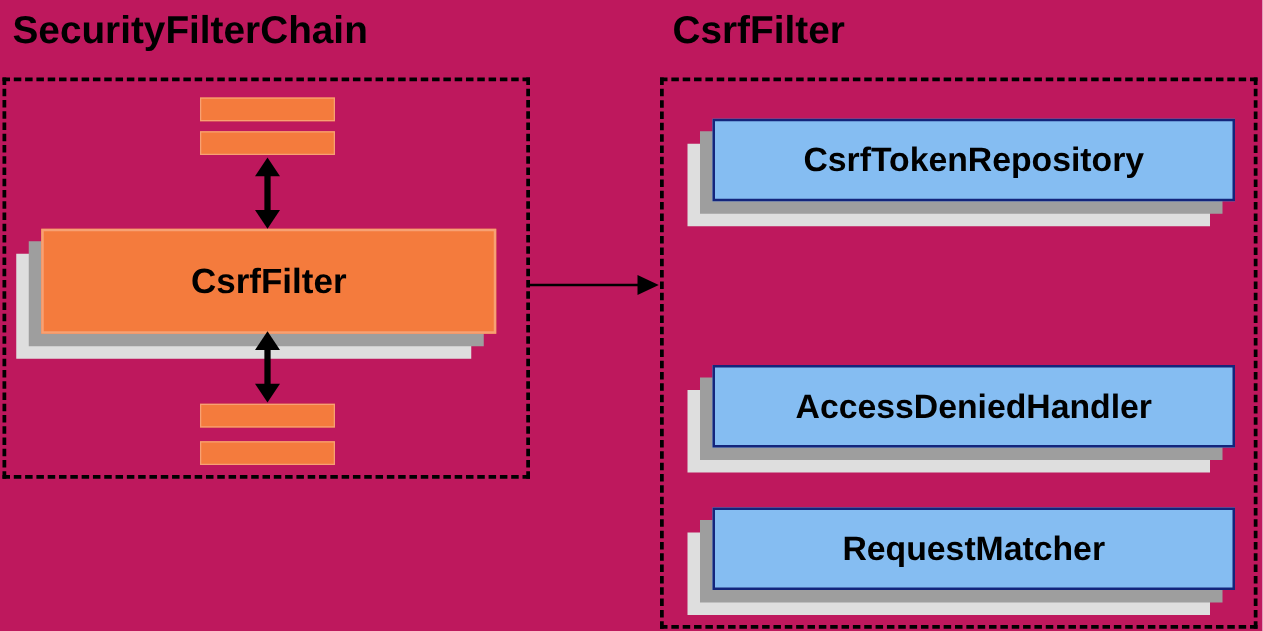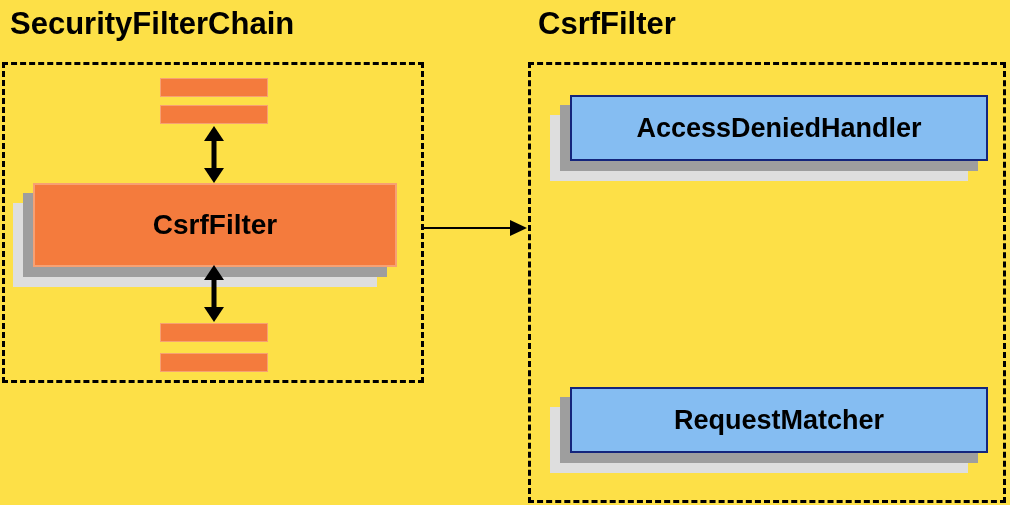--- a/index.html
+++ b/index.html
@@ -1,20 +1,20 @@
 <!DOCTYPE html>
 <html style="--orange-fill: #F47B3D; --orange-border: #F7A173; --blue-fill: #85BDF2; --blue-border: #14257C; --shadow-dark: #9E9E9E; --shadow-light: #DEDEDE; --arrow-black: #000000;"><head>
 <meta charset="utf-8">
 <style>
   html, body { margin: 0; padding: 0; background: #ffffff; }
   .canvas {
     position: relative;
     width: 1010px;
     height: 505px;
-    background: #fde047;
+    background: #be185d;
     font-family: "Liberation Sans", sans-serif;
     overflow: hidden;
   }
   .title {
     position: absolute;
     font-size: 31px;
     font-weight: bold;
     color: #000;
     white-space: nowrap;
   }
@@ -65,21 +65,21 @@
     background: var(--blue-fill, #85BDF2);
     border: 2px solid var(--blue-border, #14257C);
     box-shadow: -10px 10px 0 var(--shadow-dark, #9E9E9E),
                 -20px 20px 0 var(--shadow-light, #DEDEDE);
     display: flex; align-items: center; justify-content: center;
     font-size: 27px; font-weight: bold; color: #000;
   }
   .blue-1 { top: 95px; }
   .blue-2 { top: 193px; }
   .blue-3 { top: 292px; }
-  .blue-4 { top: 387px; }
+  .blue-4 { top: 406px; }
 
   .arrows {
     position: absolute;
     left: 0; top: 0;
     width: 1010px; height: 505px;
     pointer-events: none;
   }
   .arrow-shape { fill: var(--arrow-black, #000); }
   .arrow-line  { stroke: var(--arrow-black, #000); }
 </style>
@@ -99,20 +99,23 @@
   <div class="bar bar-1"></div>
   <div class="bar bar-2"></div>
   <div class="bar bar-3"></div>
   <div class="bar bar-4"></div>
 
   <div class="orange-box">
     <span>CsrfFilter</span>
   </div>
 
   <div class="blue-box blue-1">
+    <span>CsrfTokenRepository</span>
+  </div>
+  <div class="blue-box blue-3">
     <span>AccessDeniedHandler</span>
   </div>
   <div class="blue-box blue-4">
     <span>RequestMatcher</span>
   </div>
 
   <svg class="arrows" viewBox="0 0 1010 505" xmlns="http://www.w3.org/2000/svg">
     <g>
       <polygon class="arrow-shape" points="214,126 204,141 224,141"></polygon>
       <rect class="arrow-shape" x="211.5" y="139" width="5" height="31"></rect>

